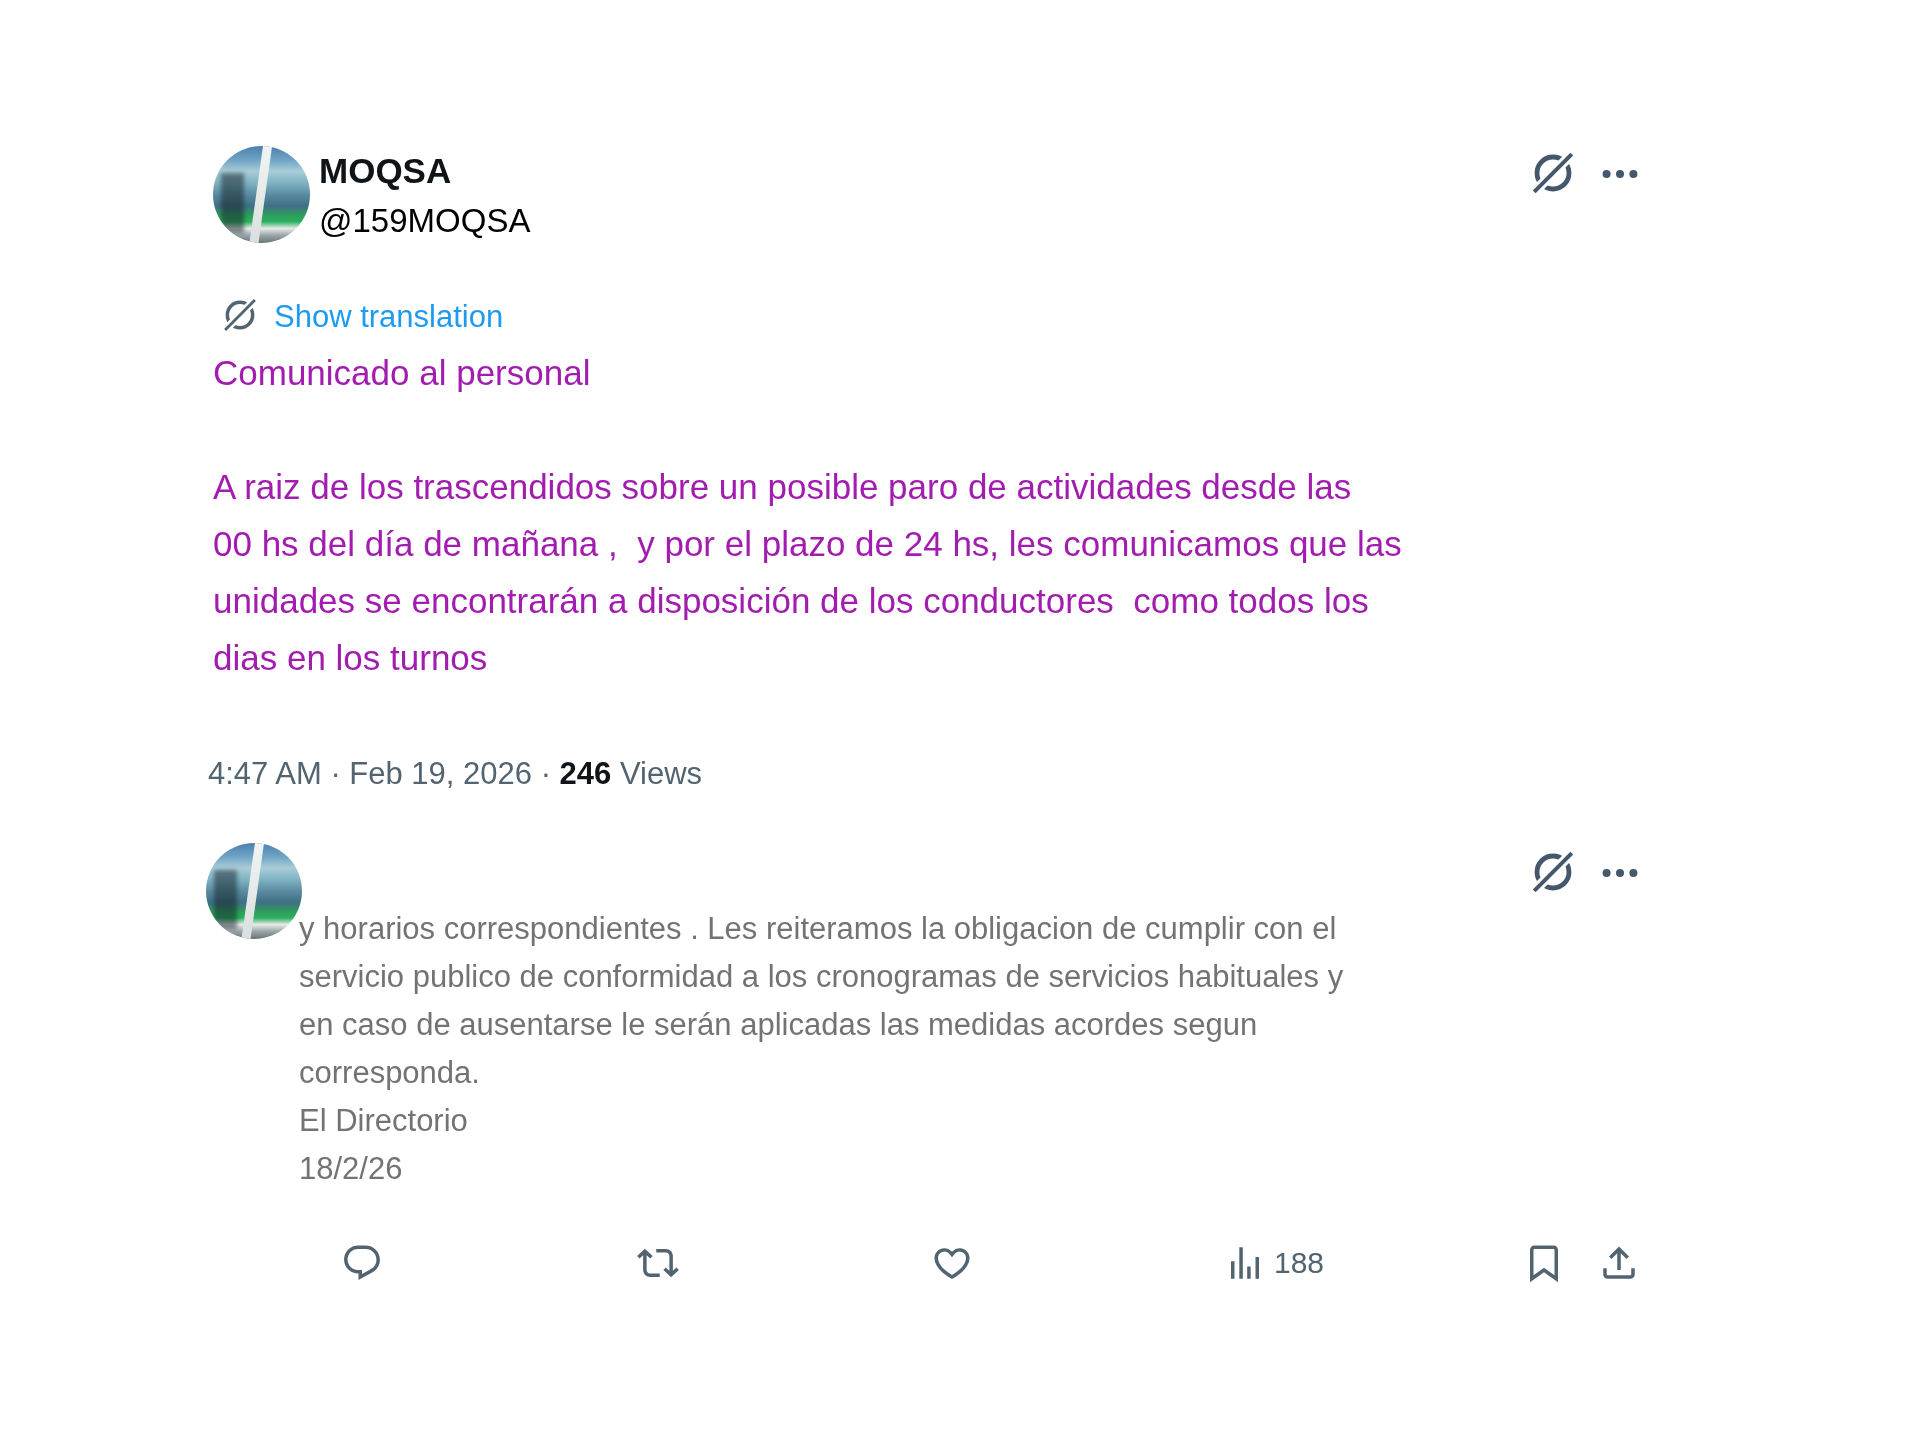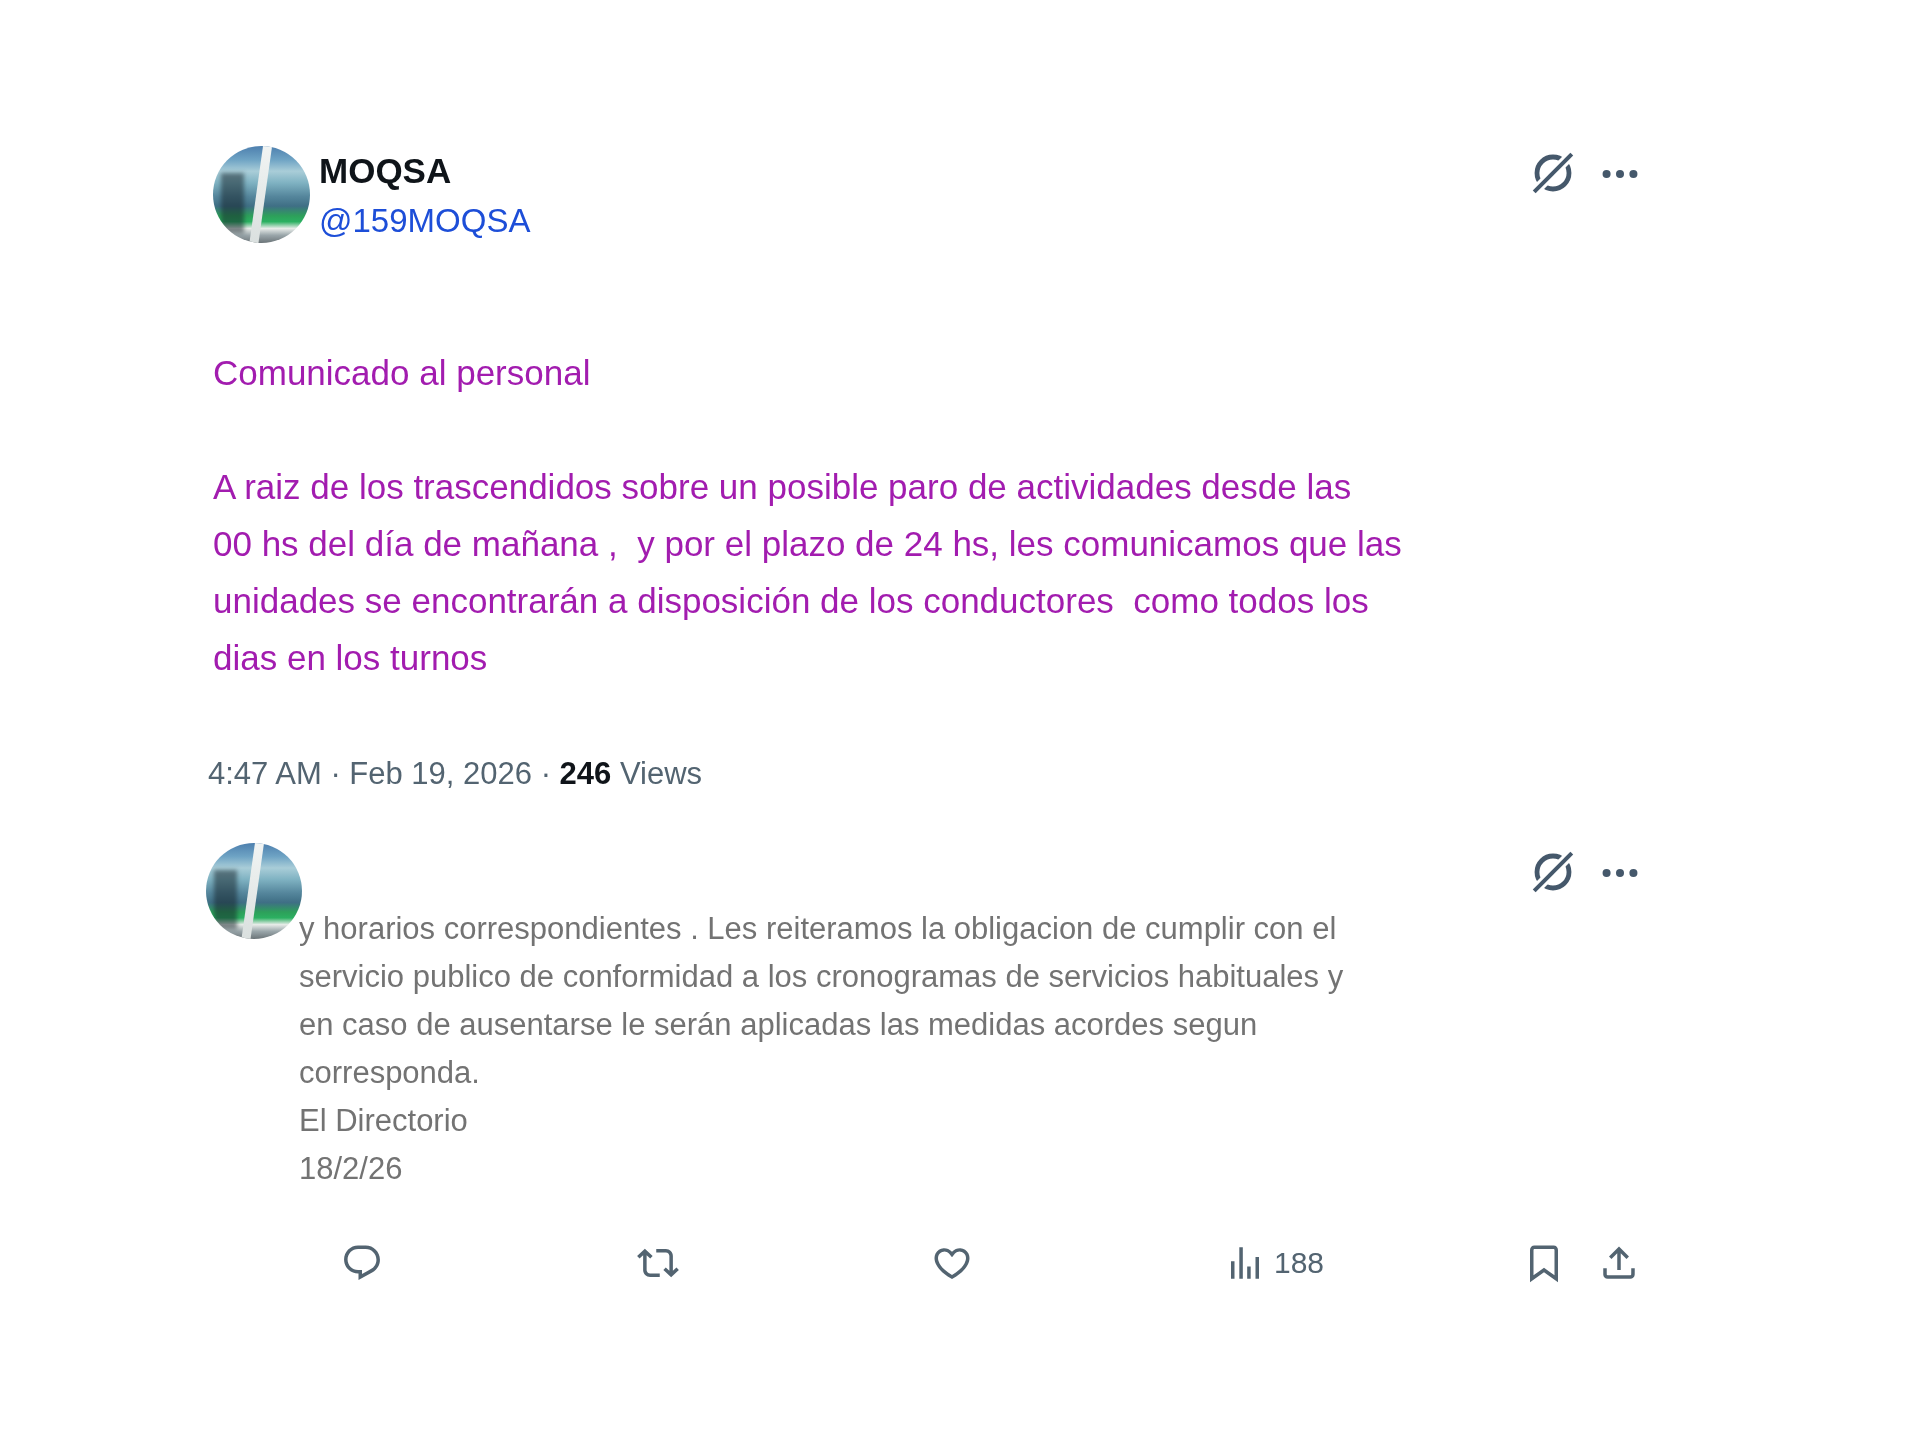--- a/index.html
+++ b/index.html
@@ -13,21 +13,21 @@
       #55869c 52%,#3f6f85 62%,#2da05a 72%,#2bb061 78%,#e8ece9 85%,#9aa6aa 92%,#6b7478 100%);
   }
   .bus-avatar::before{content:"";position:absolute;left:8%;top:28%;width:24%;height:62%;
     background:rgba(18,32,38,.5);filter:blur(2px);}
   .bus-avatar::after{content:"";position:absolute;left:44%;top:-6%;width:9%;height:116%;
     background:linear-gradient(180deg,#f2f5f4,#d8dedd);transform:rotate(8deg);}
   .avatar-main{left:213px;top:146px;width:97px;height:97px;}
   .avatar-reply{left:206px;top:843px;width:96px;height:96px;}
 
   .name-main{position:absolute;left:319px;top:150px;font-size:35px;font-weight:700;line-height:42px;}
-  .handle-main{position:absolute;left:319px;top:200px;font-size:33px;color:#1d4ed8;line-height:42px;}
+  .handle-main{position:absolute;left:319px;top:200px;font-size:33px;color:#000000;line-height:42px;}
 
   .iconbtn{position:absolute;color:#45586b;cursor:pointer;}
   .iconbtn svg{display:block;}
   .grok-main{left:1529px;top:149px;}
   .dots-main{left:1597px;top:151px;}
   .grok-reply{left:1529px;top:848px;}
   .dots-reply{left:1597px;top:850px;}
 
   .show-translation{position:absolute;left:221px;top:296px;display:flex;align-items:center;gap:15px;cursor:pointer;}
   .show-translation .label{font-size:31px;color:#1d9bf0;}
@@ -78,20 +78,30 @@
   <div class="iconbtn dots-main">
     <span>
       <svg width="46" height="46" viewBox="0 0 24 24" fill="currentColor">
         <circle cx="5" cy="12" r="2.1"></circle>
           <circle cx="12" cy="12" r="2.1"></circle>
           <circle cx="19" cy="12" r="2.1"></circle>
       </svg>
     </span>
   </div>
 
+  <div class="show-translation">
+    <span class="g-icon">
+      <svg width="38" height="38" viewBox="0 0 24 24">
+        <circle cx="12" cy="12" r="8" fill="none" stroke="currentColor" stroke-width="2.2"></circle>
+        <line x1="1.5" y1="22.5" x2="22.5" y2="1.5" stroke="#ffffff" stroke-width="5"></line>
+        <line x1="2.6" y1="21.4" x2="21.4" y2="2.6" stroke="currentColor" stroke-width="1.8"></line>
+      </svg>
+    </span>
+    <span class="label">Show translation</span>
+  </div>
 
   <div class="tweet-body">Comunicado al personal
 
 A raiz de los trascendidos sobre un posible paro de actividades desde las
 00 hs del día de mañana ,  y por el plazo de 24 hs, les comunicamos que las
 unidades se encontrarán a disposición de los conductores  como todos los
 dias en los turnos</div>
 
   <div class="timestamp">
     <span>4:47 AM</span>

